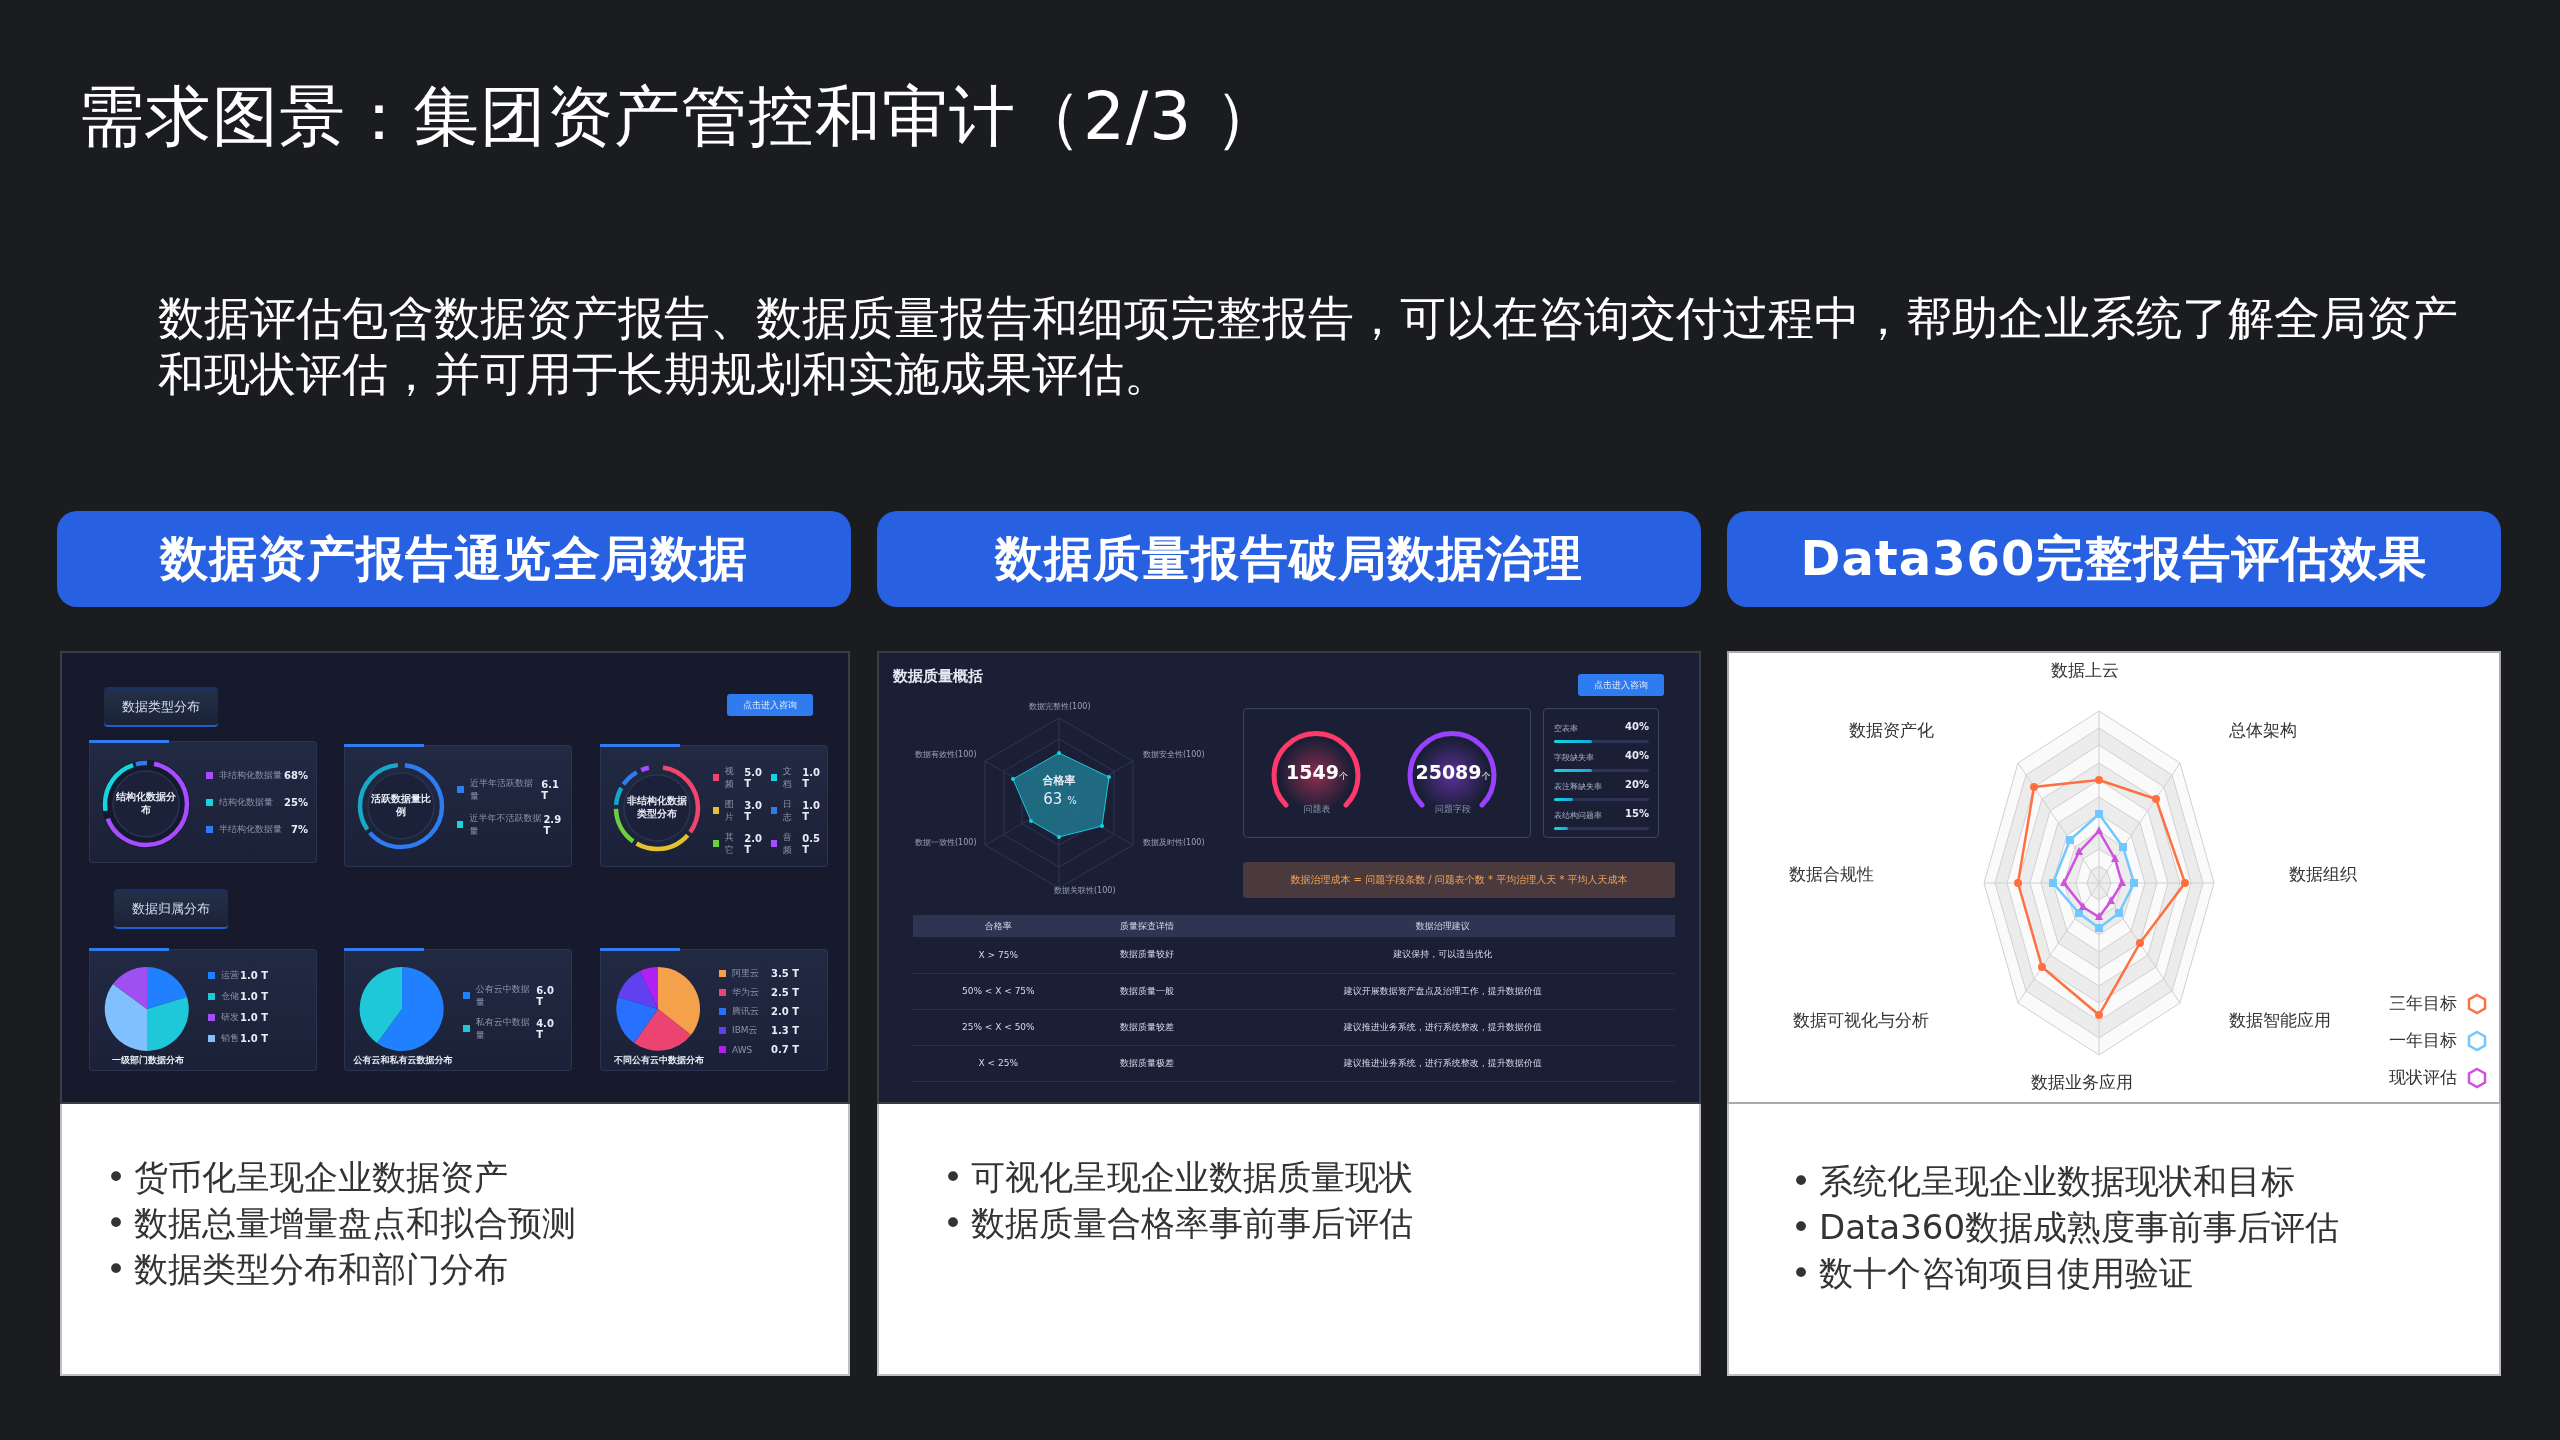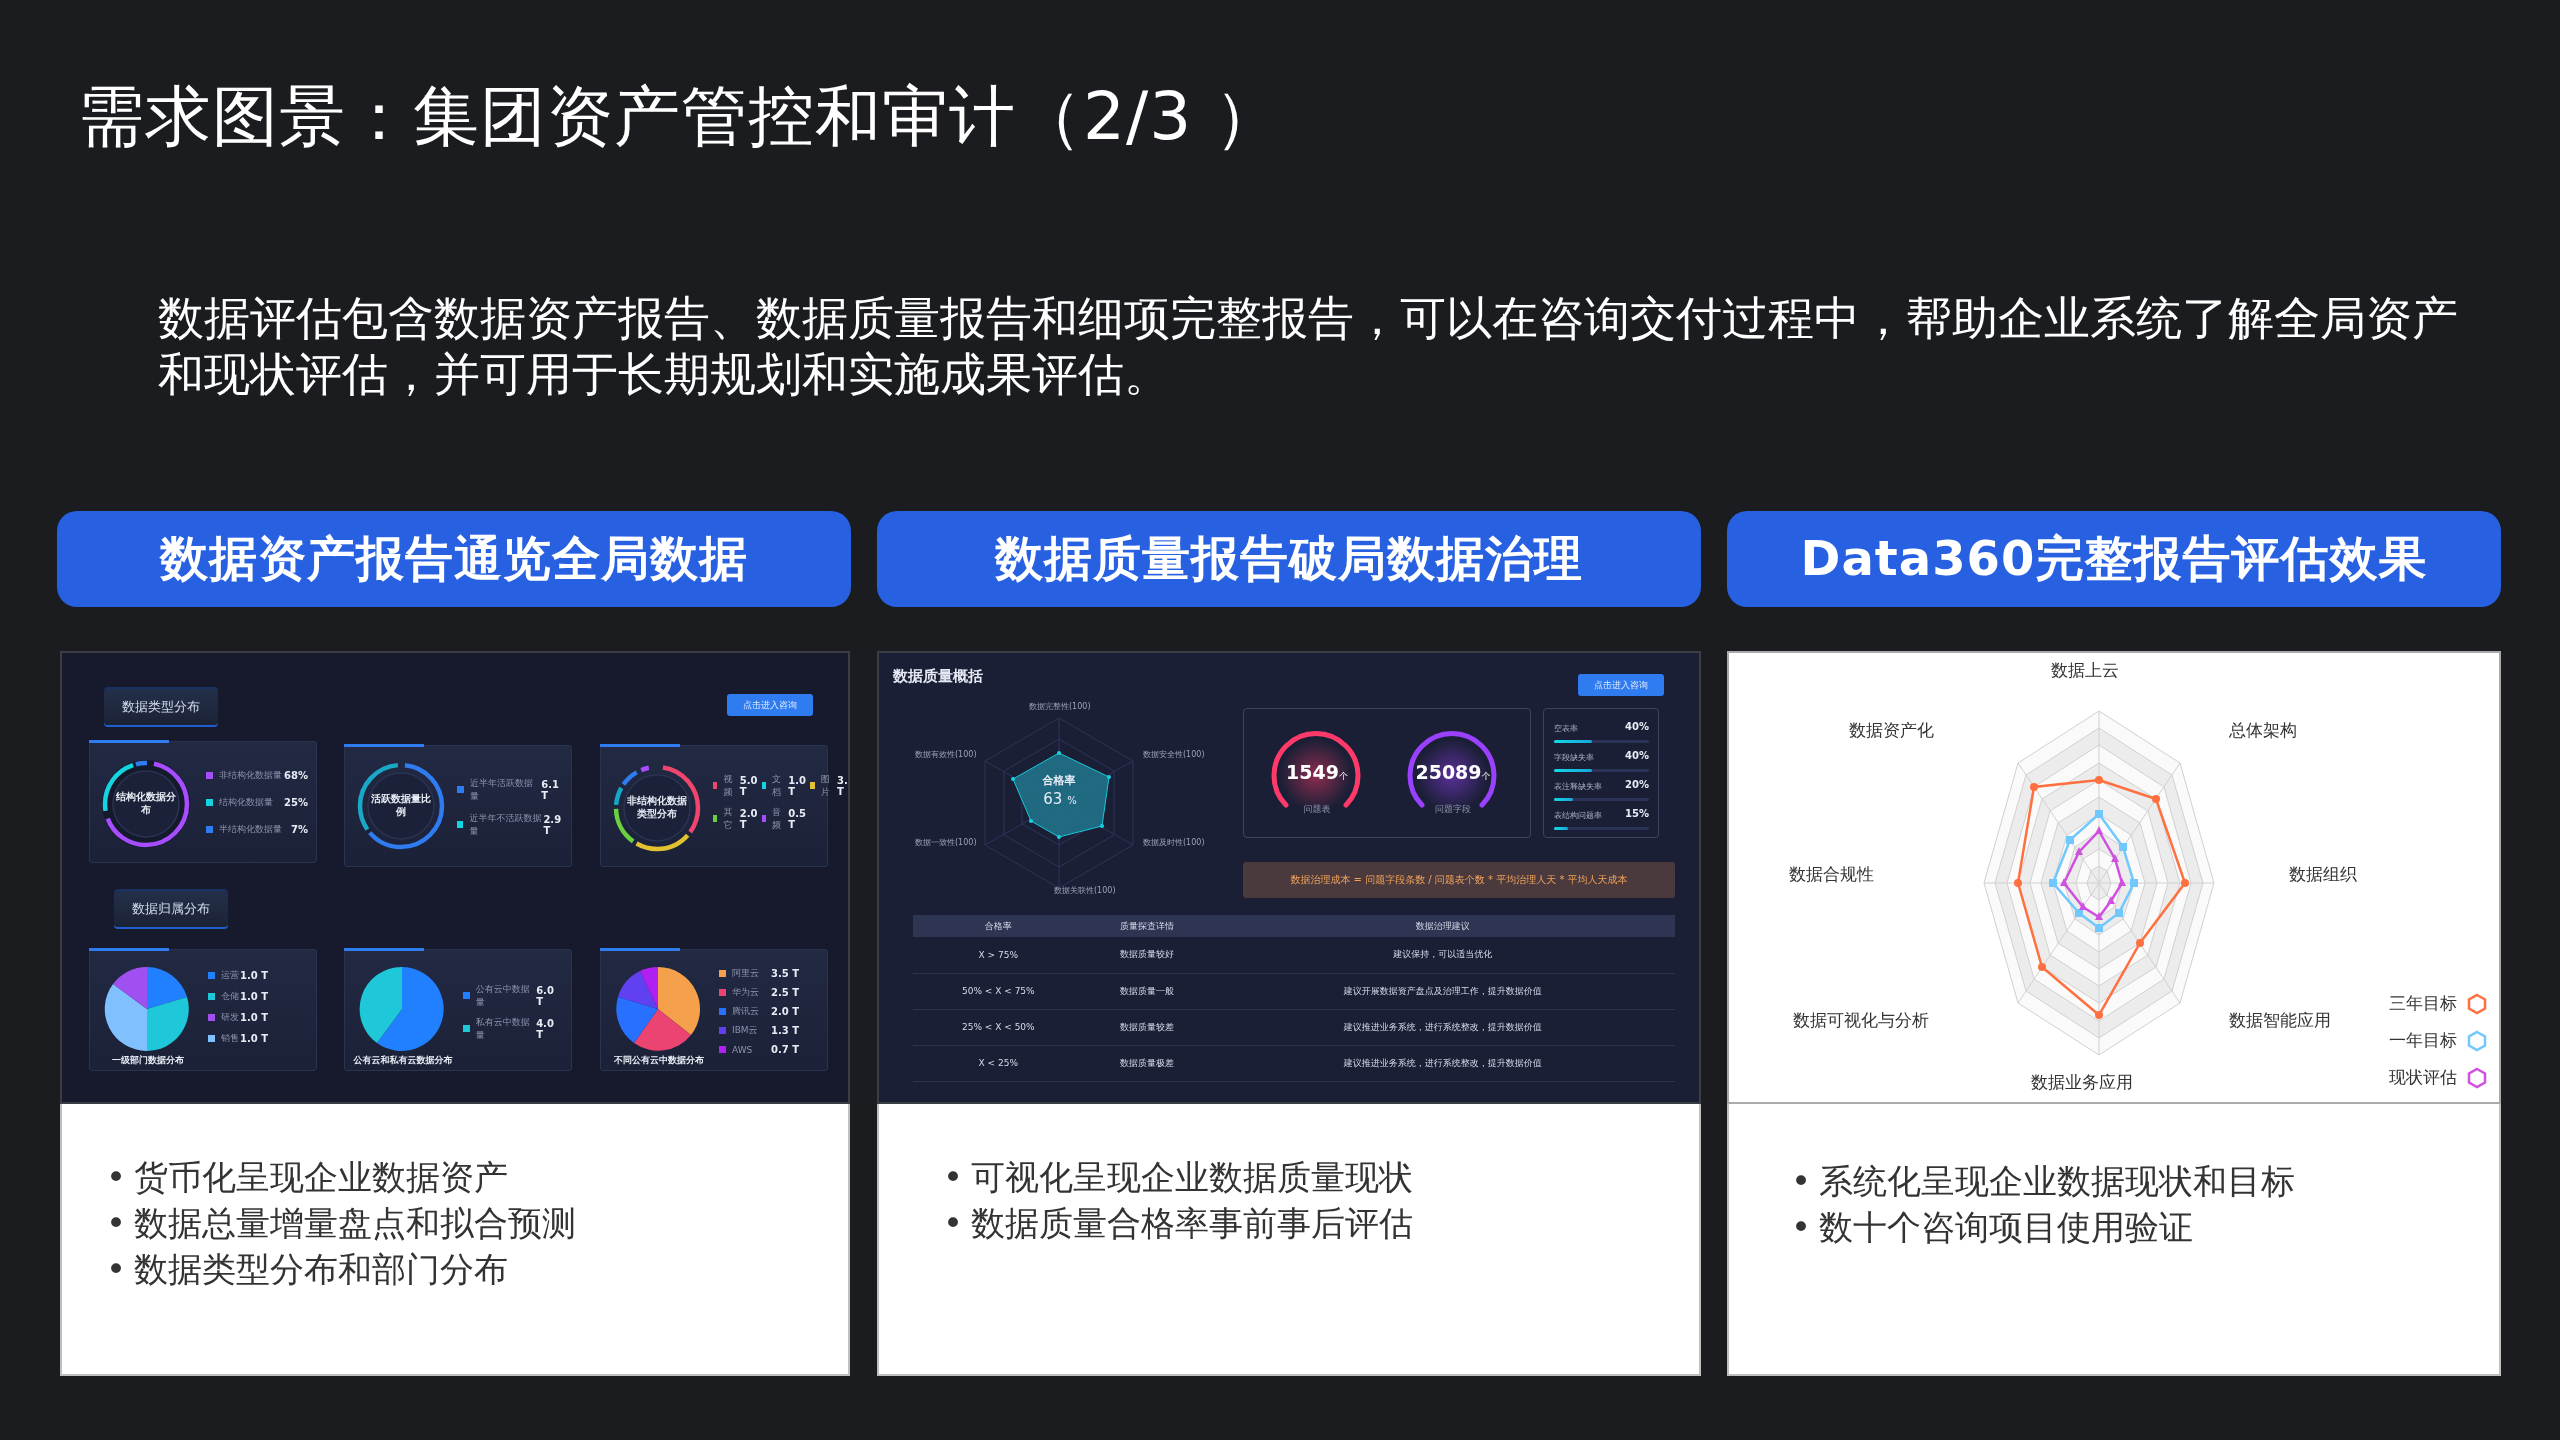--- a/index.html
+++ b/index.html
@@ -119,21 +119,21 @@
     <svg style="position:absolute;left:6px;top:12px;" width="100" height="100" viewBox="0 0 100 100">
       <circle cx="50" cy="50" r="33" fill="#1b2138" stroke="#2b3352" stroke-width="1.5"></circle>
       <circle cx="50" cy="50" r="41" fill="none" stroke="#f0466e" stroke-width="4.5" stroke-dasharray="84 174" stroke-dashoffset="-6" transform="rotate(-90 50 50)"></circle>
       <circle cx="50" cy="50" r="41" fill="none" stroke="#e3c232" stroke-width="4.5" stroke-dasharray="56 202" stroke-dashoffset="-94" transform="rotate(-90 50 50)"></circle>
       <circle cx="50" cy="50" r="41" fill="none" stroke="#6ad040" stroke-width="4.5" stroke-dasharray="38 220" stroke-dashoffset="-154" transform="rotate(-90 50 50)"></circle>
       <circle cx="50" cy="50" r="41" fill="none" stroke="#14a8c8" stroke-width="4.5" stroke-dasharray="18 240" stroke-dashoffset="-196" transform="rotate(-90 50 50)"></circle>
       <circle cx="50" cy="50" r="41" fill="none" stroke="#2f7bf0" stroke-width="4.5" stroke-dasharray="18 240" stroke-dashoffset="-218" transform="rotate(-90 50 50)"></circle>
       <circle cx="50" cy="50" r="41" fill="none" stroke="#a64dff" stroke-width="4.5" stroke-dasharray="8 250" stroke-dashoffset="-241" transform="rotate(-90 50 50)"></circle>
     </svg>
     <div class="ring-label" style="left:22px;top:48px;width:68px;">非结构化数据类型分布</div>
-    <div class="legend" style="left:112px;top:30px;width:112px;display:grid;grid-template-columns:1fr 1fr 1fr 1fr;row-gap:14px;column-gap:4px;">
+    <div class="legend" style="left:112px;top:22px;width:112px;display:grid;grid-template-columns:1fr 1fr;row-gap:14px;column-gap:4px;">
       <div class="row"><span class="sw" style="background:#f0466e"></span><span>视频</span>&nbsp;<span class="val" style="margin-left:2px">5.0 T</span></div>
       <div class="row"><span class="sw" style="background:#14d4e0"></span><span>文档</span>&nbsp;<span class="val" style="margin-left:2px">1.0 T</span></div>
       <div class="row"><span class="sw" style="background:#e3c232"></span><span>图片</span>&nbsp;<span class="val" style="margin-left:2px">3.0 T</span></div>
       <div class="row"><span class="sw" style="background:#2f7bf0"></span><span>日志</span>&nbsp;<span class="val" style="margin-left:2px">1.0 T</span></div>
       <div class="row"><span class="sw" style="background:#6ad040"></span><span>其它</span>&nbsp;<span class="val" style="margin-left:2px">2.0 T</span></div>
       <div class="row"><span class="sw" style="background:#a64dff"></span><span>音频</span>&nbsp;<span class="val" style="margin-left:2px">0.5 T</span></div>
     </div>
   </div>
 
   <div class="sec-tag" style="left:52px;top:238px;text-align:center;">数据归属分布</div>
@@ -460,15 +460,16 @@
 </div>
 <div class="panel-text" style="left:877px;width:824px;">
   <ul class="bullets" style="left:64px;">
     <li>可视化呈现企业数据质量现状</li>
     <li>数据质量合格率事前事后评估</li>
   </ul>
 </div>
 <div class="panel-text" style="left:1727px;width:774px;">
   <ul class="bullets" style="left:62px;top:54px;">
     <li>系统化呈现企业数据现状和目标</li>
+    <li>Data360数据成熟度事前事后评估</li>
     <li>数十个咨询项目使用验证</li>
   </ul>
 </div>
 
 </body></html>

